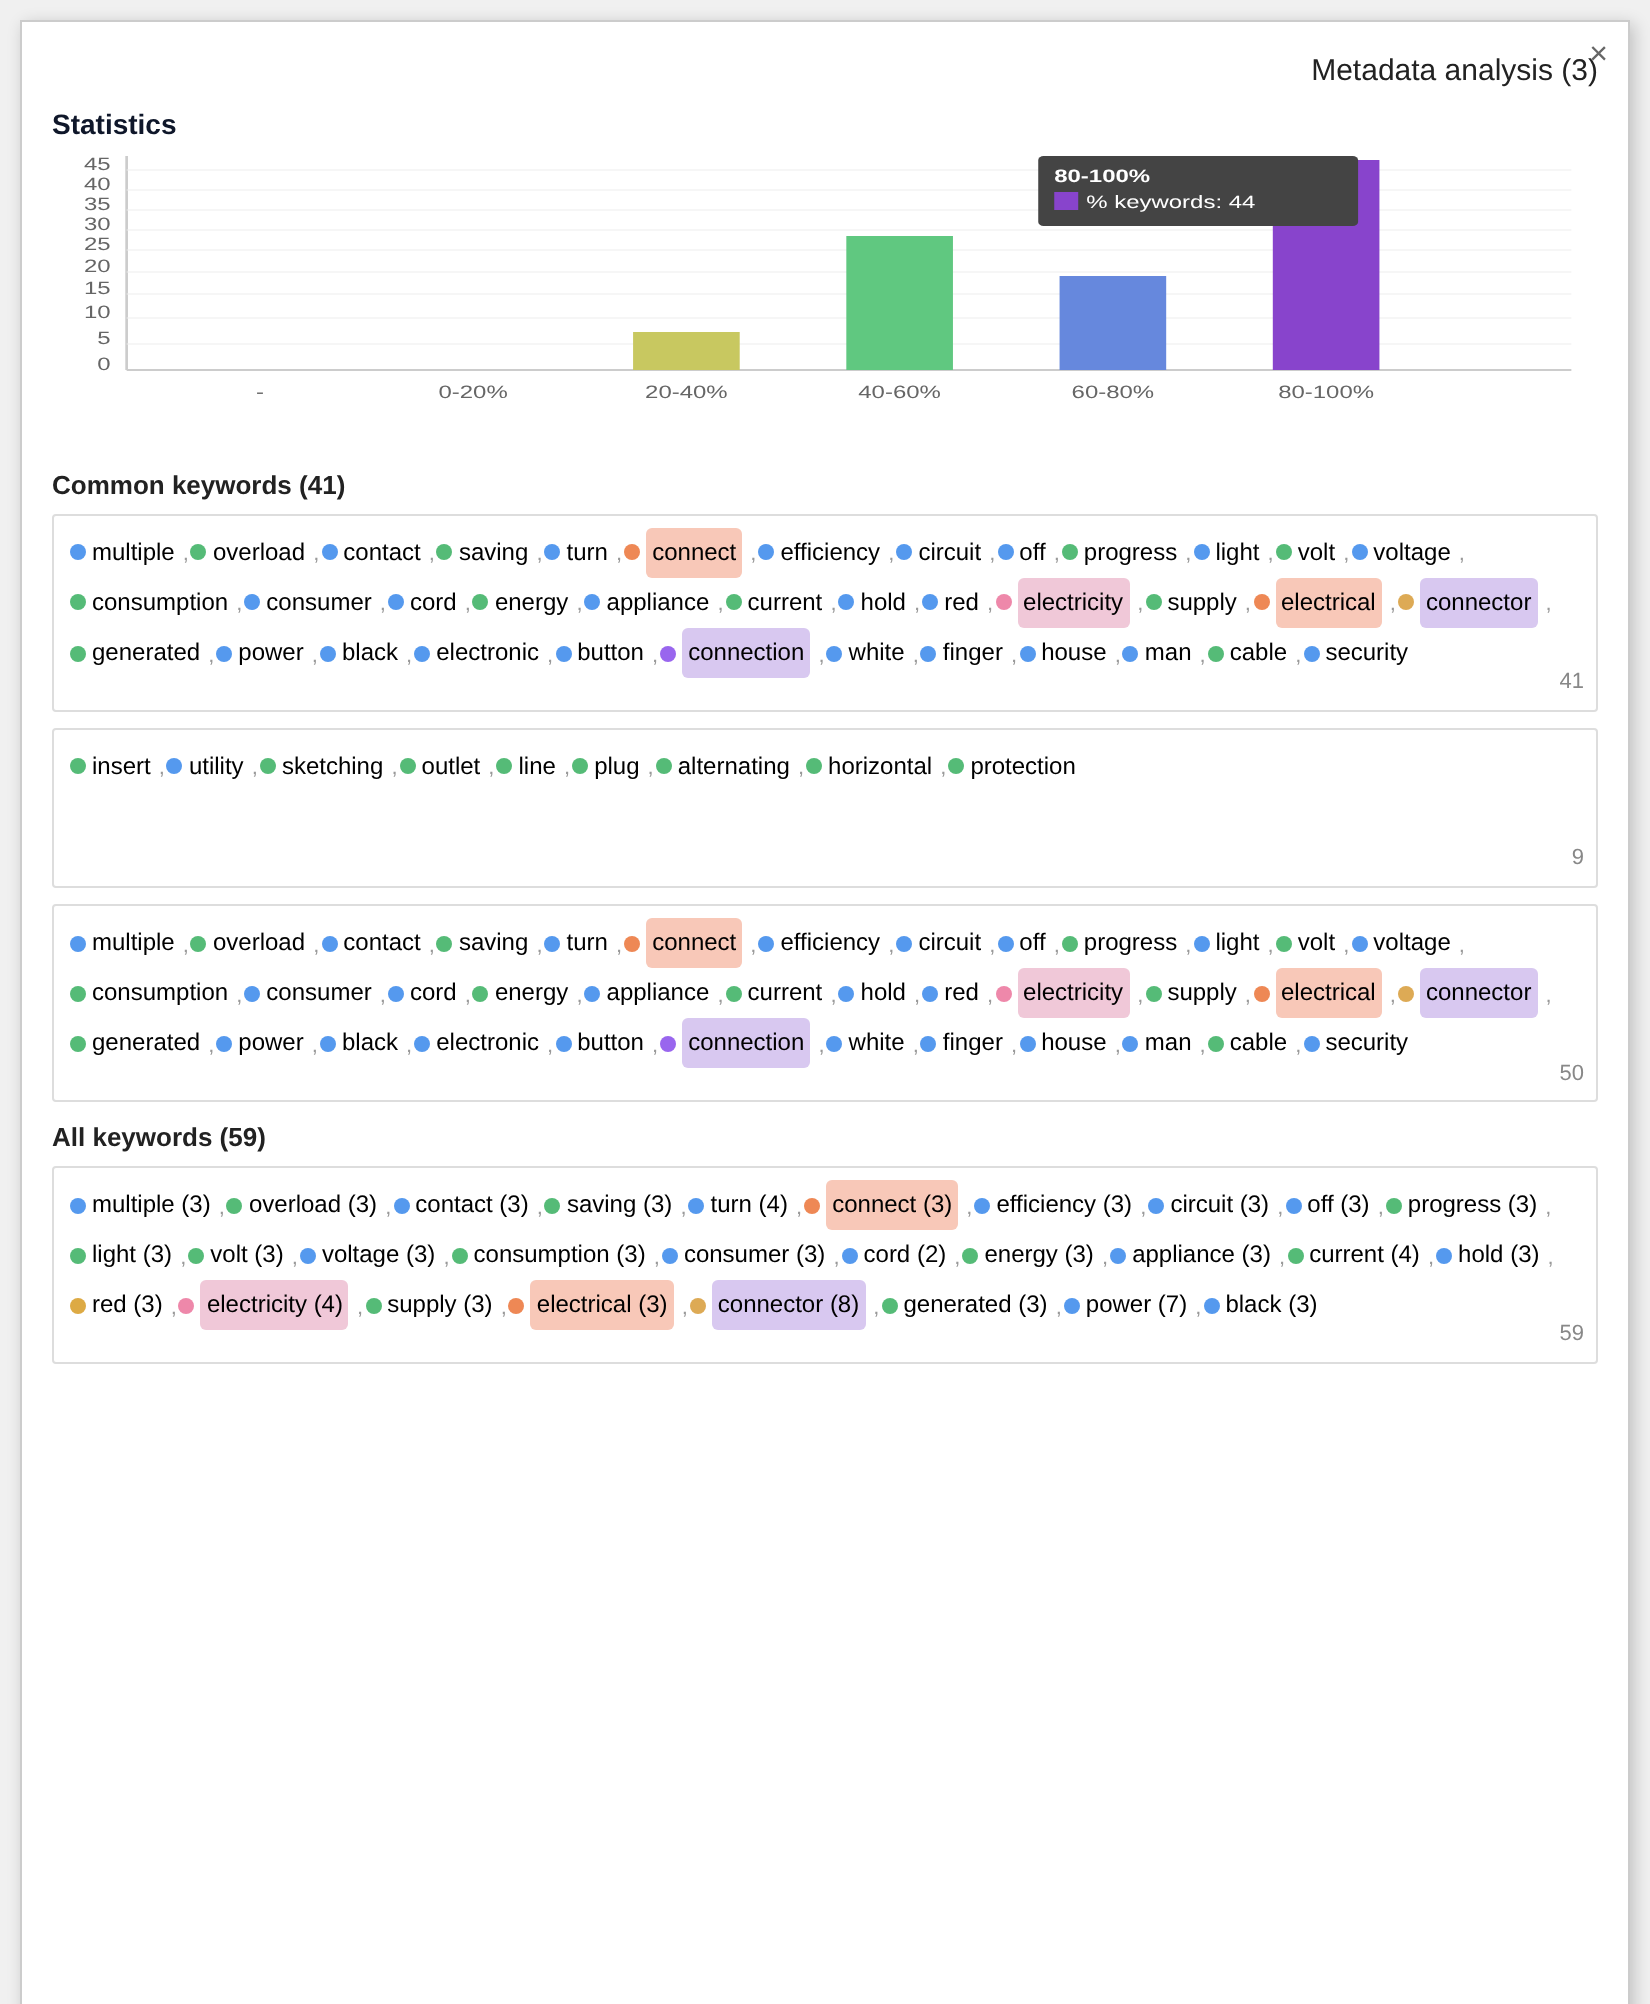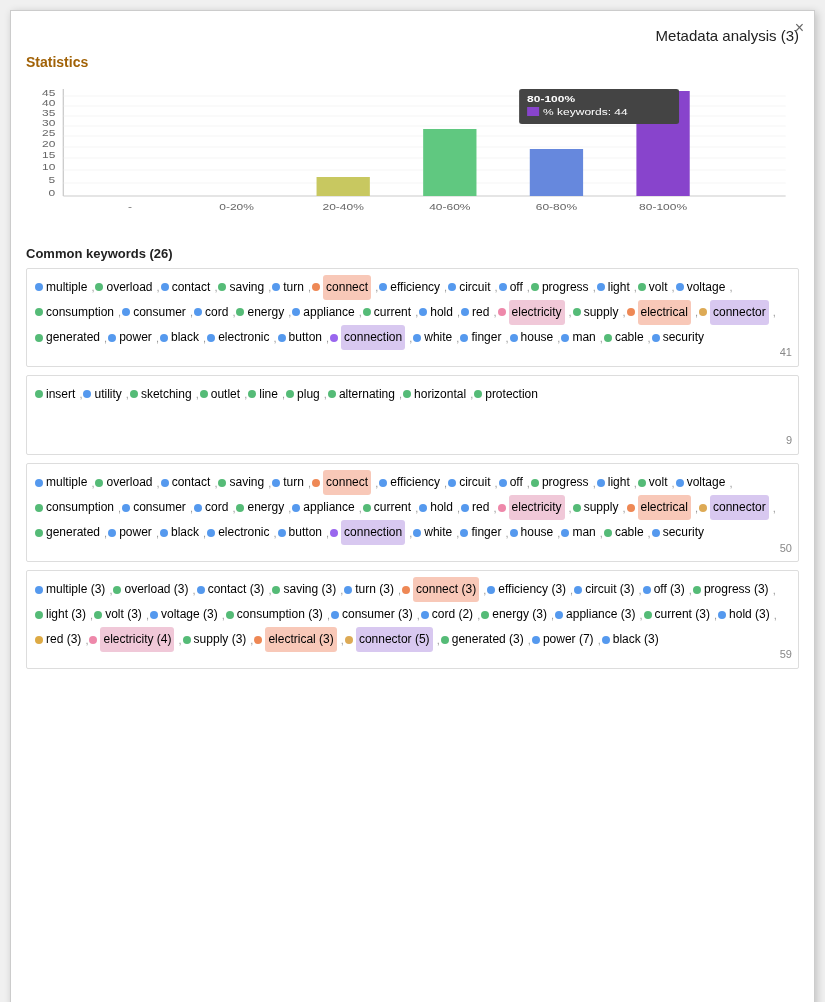--- a/index.html
+++ b/index.html
@@ -34,22 +34,22 @@
       right: 10px;
       cursor: pointer;
       font-size: 16px;
       color: #666;
       background: none;
       border: none;
     }
     .statistics-label {
       font-size: 14px;
       font-weight: bold;
-      margin-bottom: 14px;
-      color: #a16207;
+      margin-bottom: 3px;
+      color: #0f172a;
     }
     .main-layout {
       display: flex;
       gap: 10px;
       margin-bottom: 10px;
     }
     .sidebar {
       width: 130px;
       flex-shrink: 0;
       padding-top: 5px;
@@ -187,21 +187,21 @@
 
         <rect x="370" y="5" width="120" height="35" fill="#444" rx="2"></rect>
         <text x="376" y="18" font-size="9" fill="white" font-weight="bold">80-100%</text>
         <rect x="376" y="23" width="9" height="9" fill="#8844cc"></rect>
         <text x="388" y="31" font-size="9" fill="white">% keywords: 44</text>
       </svg>
     </div>
   </div>
 
   <div class="section">
-    <div class="section-title">Common keywords (26)</div>
+    <div class="section-title">Common keywords (41)</div>
     <div class="keywords-box" id="common-keywords-container">
       
       <span class="keyword-tag">
           <span class="keyword-dot" style="background: rgb(85, 153, 238);"></span>
           <span>multiple</span>
         </span><span class="kw-sep"> ,</span><span class="keyword-tag">
           <span class="keyword-dot" style="background: rgb(85, 187, 119);"></span>
           <span>overload</span>
         </span><span class="kw-sep"> ,</span><span class="keyword-tag">
           <span class="keyword-dot" style="background: rgb(85, 153, 238);"></span>
@@ -456,36 +456,37 @@
           <span class="keyword-dot" style="background: rgb(85, 187, 119);"></span>
           <span>cable</span>
         </span><span class="kw-sep"> ,</span><span class="keyword-tag">
           <span class="keyword-dot" style="background: rgb(85, 153, 238);"></span>
           <span>security</span>
         </span><span class="count-badge">50</span>
     </div>
   </div>
 
   <div class="section">
+    <div class="section-title">All keywords (59)</div>
     <div class="keywords-box keywords-box-tall" id="all-keywords-container" style="max-height:150px;">
       <span class="keyword-tag">
           <span class="keyword-dot" style="background: rgb(85, 153, 238);"></span>
           <span>multiple (3)</span>
         </span><span class="kw-sep"> ,</span><span class="keyword-tag">
           <span class="keyword-dot" style="background: rgb(85, 187, 119);"></span>
           <span>overload (3)</span>
         </span><span class="kw-sep"> ,</span><span class="keyword-tag">
           <span class="keyword-dot" style="background: rgb(85, 153, 238);"></span>
           <span>contact (3)</span>
         </span><span class="kw-sep"> ,</span><span class="keyword-tag">
           <span class="keyword-dot" style="background: rgb(85, 187, 119);"></span>
           <span>saving (3)</span>
         </span><span class="kw-sep"> ,</span><span class="keyword-tag">
           <span class="keyword-dot" style="background: rgb(85, 153, 238);"></span>
-          <span>turn (3)</span>
+          <span>turn (4)</span>
         </span><span class="kw-sep"> ,</span><span class="keyword-tag">
           <span class="keyword-dot" style="background: rgb(238, 136, 85);"></span>
           <span style="background: rgb(248, 200, 184); border-radius: 3px; padding: 1px 3px;">connect (3)</span>
         </span><span class="kw-sep"> ,</span><span class="keyword-tag">
           <span class="keyword-dot" style="background: rgb(85, 153, 238);"></span>
           <span>efficiency (3)</span>
         </span><span class="kw-sep"> ,</span><span class="keyword-tag">
           <span class="keyword-dot" style="background: rgb(85, 153, 238);"></span>
           <span>circuit (3)</span>
         </span><span class="kw-sep"> ,</span><span class="keyword-tag">
@@ -513,39 +514,39 @@
           <span class="keyword-dot" style="background: rgb(85, 153, 238);"></span>
           <span>cord (2)</span>
         </span><span class="kw-sep"> ,</span><span class="keyword-tag">
           <span class="keyword-dot" style="background: rgb(85, 187, 119);"></span>
           <span>energy (3)</span>
         </span><span class="kw-sep"> ,</span><span class="keyword-tag">
           <span class="keyword-dot" style="background: rgb(85, 153, 238);"></span>
           <span>appliance (3)</span>
         </span><span class="kw-sep"> ,</span><span class="keyword-tag">
           <span class="keyword-dot" style="background: rgb(85, 187, 119);"></span>
-          <span>current (3)</span>
+          <span>current (4)</span>
         </span><span class="kw-sep"> ,</span><span class="keyword-tag">
           <span class="keyword-dot" style="background: rgb(85, 153, 238);"></span>
           <span>hold (3)</span>
         </span><span class="kw-sep"> ,</span><span class="keyword-tag">
           <span class="keyword-dot" style="background: rgb(221, 170, 68);"></span>
           <span>red (3)</span>
         </span><span class="kw-sep"> ,</span><span class="keyword-tag">
           <span class="keyword-dot" style="background: rgb(238, 136, 170);"></span>
           <span style="background: rgb(240, 200, 216); border-radius: 3px; padding: 1px 3px;">electricity (4)</span>
         </span><span class="kw-sep"> ,</span><span class="keyword-tag">
           <span class="keyword-dot" style="background: rgb(85, 187, 119);"></span>
           <span>supply (3)</span>
         </span><span class="kw-sep"> ,</span><span class="keyword-tag">
           <span class="keyword-dot" style="background: rgb(238, 136, 85);"></span>
           <span style="background: rgb(248, 200, 184); border-radius: 3px; padding: 1px 3px;">electrical (3)</span>
         </span><span class="kw-sep"> ,</span><span class="keyword-tag">
           <span class="keyword-dot" style="background: rgb(221, 170, 85);"></span>
-          <span style="background: rgb(216, 200, 240); border-radius: 3px; padding: 1px 3px;">connector (5)</span>
+          <span style="background: rgb(216, 200, 240); border-radius: 3px; padding: 1px 3px;">connector (8)</span>
         </span><span class="kw-sep"> ,</span><span class="keyword-tag">
           <span class="keyword-dot" style="background: rgb(85, 187, 119);"></span>
           <span>generated (3)</span>
         </span><span class="kw-sep"> ,</span><span class="keyword-tag">
           <span class="keyword-dot" style="background: rgb(85, 153, 238);"></span>
           <span>power (7)</span>
         </span><span class="kw-sep"> ,</span><span class="keyword-tag">
           <span class="keyword-dot" style="background: rgb(85, 153, 238);"></span>
           <span>black (3)</span>
         </span><span class="count-badge">59</span>

